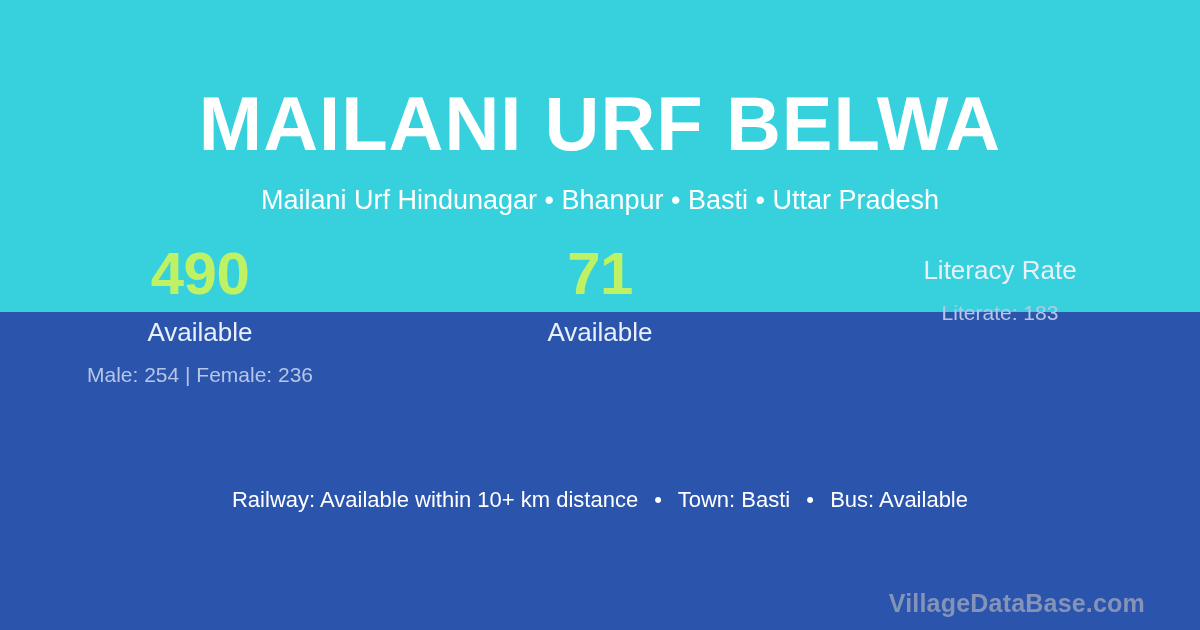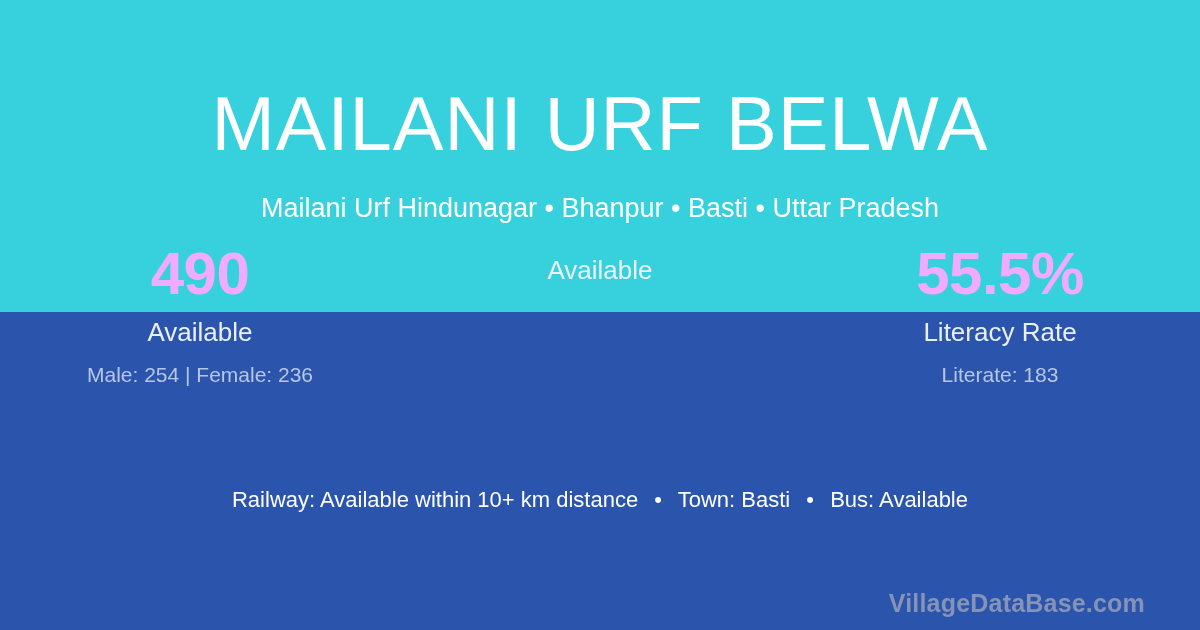--- a/index.html
+++ b/index.html
@@ -39,29 +39,29 @@
     top: 0;
     width: 1200px;
     text-align: center;
   }
 
   .village-title {
     margin: 0;
     padding: 0;
     color: #ffffff;
     font-size: 76px;
-    font-weight: 400;
+    font-weight: 700;
     letter-spacing: 1px;
     line-height: 1;
     padding-top: 86px;
     white-space: nowrap;
   }
 
   .village-subtitle {
-    margin: 8px;
+    margin: 0;
     padding: 0;
     padding-top: 22px;
     color: #ffffff;
     font-size: 27px;
     font-weight: 400;
     line-height: 1.2;
     white-space: nowrap;
   }
 
   
@@ -74,21 +74,21 @@
     flex-direction: row;
   }
 
   .stat {
     flex: 1 1 0;
     text-align: center;
   }
 
   .stat-value {
     display: block;
-    color: #f0abfc;
+    color: #bef264;
     font-size: 60px;
     font-weight: 700;
     line-height: 1;
     letter-spacing: -0.5px;
     height: 62px;
   }
 
   .stat-label {
     display: block;
     color: #eaf0fb;
@@ -150,25 +150,25 @@
 
   <div class="stats-row">
 
     <div class="stat">
       <span class="stat-value">490</span>
       <span class="stat-label">Available</span>
       <span class="stat-detail">Male: 254 | Female: 236</span>
     </div>
 
     <div class="stat">
+      <span class="stat-value">71</span>
       <span class="stat-label">Available</span>
     </div>
 
     <div class="stat">
-      <span class="stat-value">55.5%</span>
       <span class="stat-label">Literacy Rate</span>
       <span class="stat-detail">Literate: 183</span>
     </div>
 
   </div>
 
   <div class="info-line">
     <span>Railway: Available within 10+ km distance</span>
     <span class="info-sep">•</span>
     <span>Town: Basti</span>

